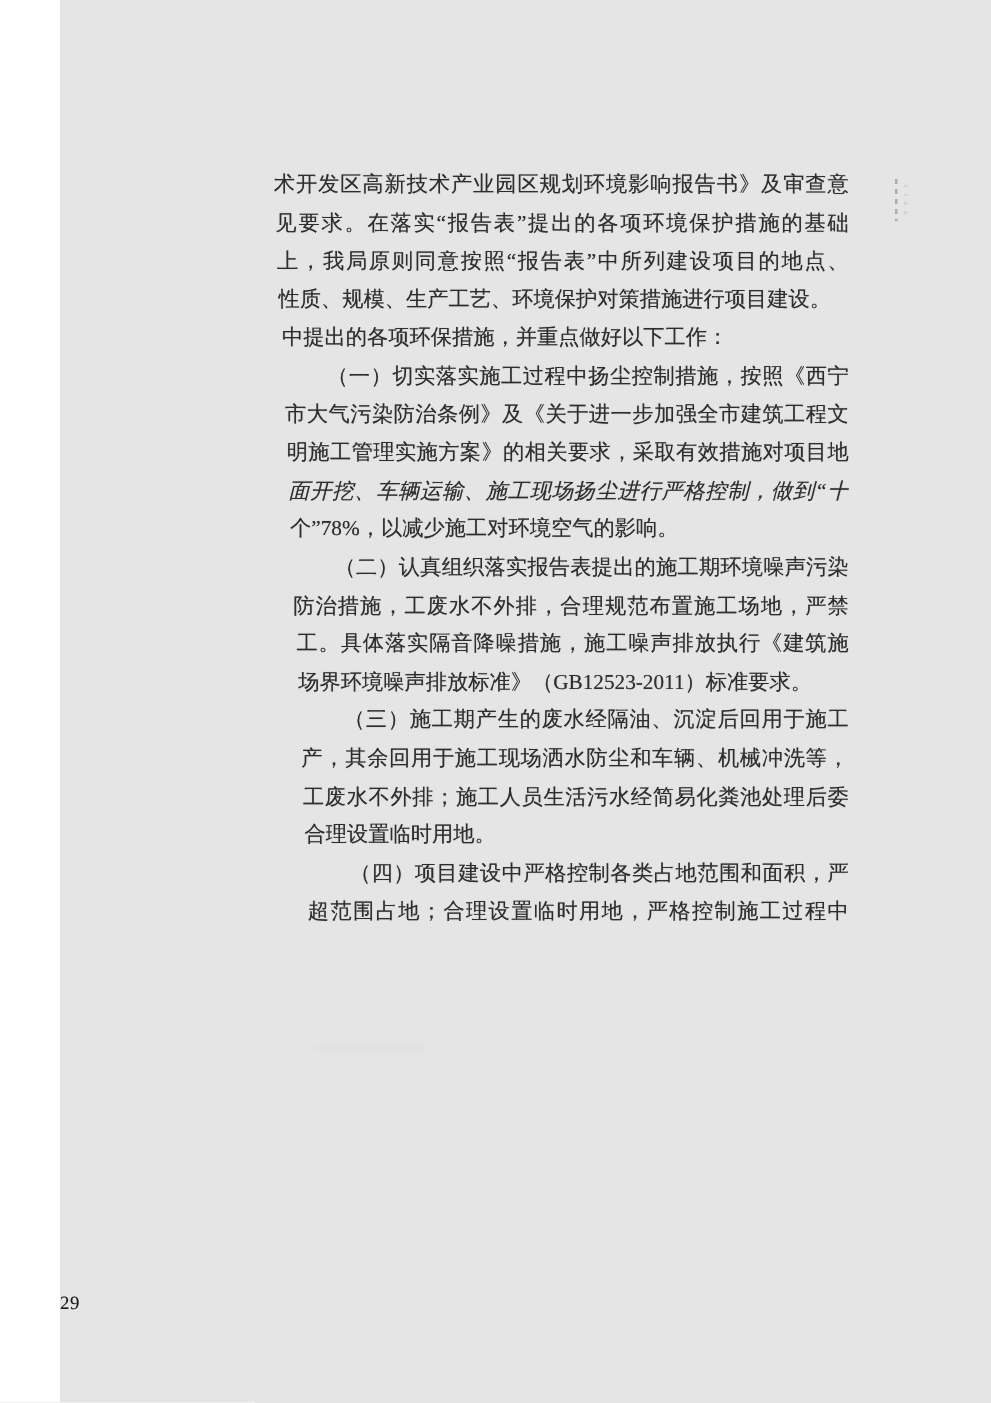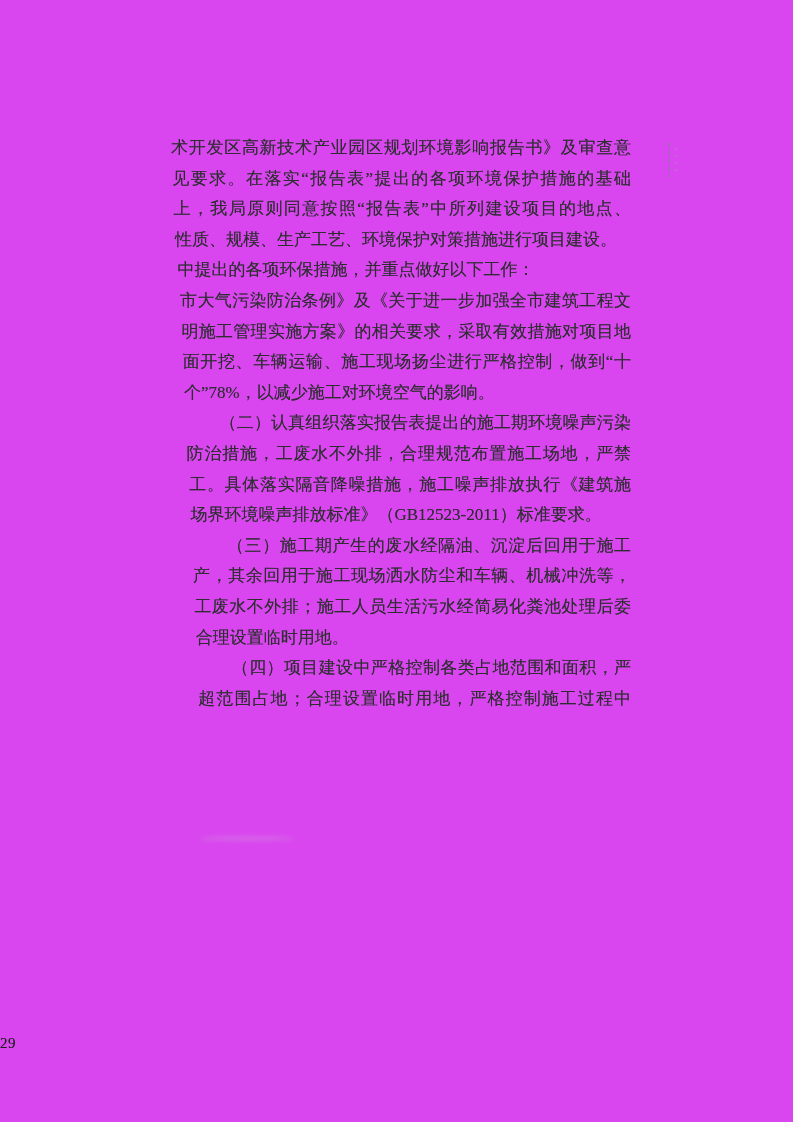--- a/index.html
+++ b/index.html
@@ -5,21 +5,22 @@
   html, body { margin: 0; padding: 0; }
   body {
     width: 793px; height: 1122px;
     background: #ffffff;
     position: relative;
     overflow: hidden;
     font-family: "Liberation Serif", "DejaVu Serif", serif;
   }
   .page {
     position: absolute; inset: 0;
-    background: #d946ef;
+    background: #e5e5e5;
+    margin-left: 48px;
   }
   
   .text-block {
     position: absolute;
     left: 171px; top: 133px;
     width: 460px;
     color: #2e2e30;
   }
   .paragraph { margin: 0; padding: 0; }
   .line {
@@ -88,23 +89,24 @@
       <div class="paragraph">
         <div class="line" style="padding-left: 0px;">术开发区高新技术产业园区规划环境影响报告书》及审查意</div>
         <div class="line" style="padding-left: 1.3px;">见要求。在落实“报告表”提出的各项环境保护措施的基础</div>
         <div class="line" style="padding-left: 2.6px;">上，我局原则同意按照“报告表”中所列建设项目的地点、</div>
         <div class="line para-end" style="padding-left: 3.9px;">性质、规模、生产工艺、环境保护对策措施进行项目建设。</div>
       </div>
       <div class="paragraph">
         <div class="line para-end" style="padding-left: 6.5px;">中提出的各项环保措施，并重点做好以下工作：</div>
       </div>
       <div class="paragraph">
+        <div class="line" style="padding-left: 7.8px;">　　（一）切实落实施工过程中扬尘控制措施，按照《西宁</div>
         <div class="line" style="padding-left: 9.1px;">市大气污染防治条例》及《关于进一步加强全市建筑工程文</div>
         <div class="line" style="padding-left: 10.4px;">明施工管理实施方案》的相关要求，采取有效措施对项目地</div>
-        <div class="line" style="padding-left: 11.7px;">面开挖、车辆运输、施工现场扬尘进行严格控制，做到“十</div>
+        <div class="line" style="padding-left: 11.7px; font-style: italic;">面开挖、车辆运输、施工现场扬尘进行严格控制，做到“十</div>
         <div class="line para-end" style="padding-left: 13px;">个”78%，以减少施工对环境空气的影响。</div>
       </div>
       <div class="paragraph">
         <div class="line" style="padding-left: 14.3px;">　　（二）认真组织落实报告表提出的施工期环境噪声污染</div>
         <div class="line" style="padding-left: 15.6px;">防治措施，工废水不外排，合理规范布置施工场地，严禁</div>
         <div class="line" style="padding-left: 18.2px;">工。具体落实隔音降噪措施，施工噪声排放执行《建筑施工</div>
         <div class="line para-end" style="padding-left: 19.5px;">场界环境噪声排放标准》（GB12523-2011）标准要求。</div>
       </div>
       <div class="paragraph">
         <div class="line" style="padding-left: 20.8px;">　　（三）施工期产生的废水经隔油、沉淀后回用于施工生</div>

